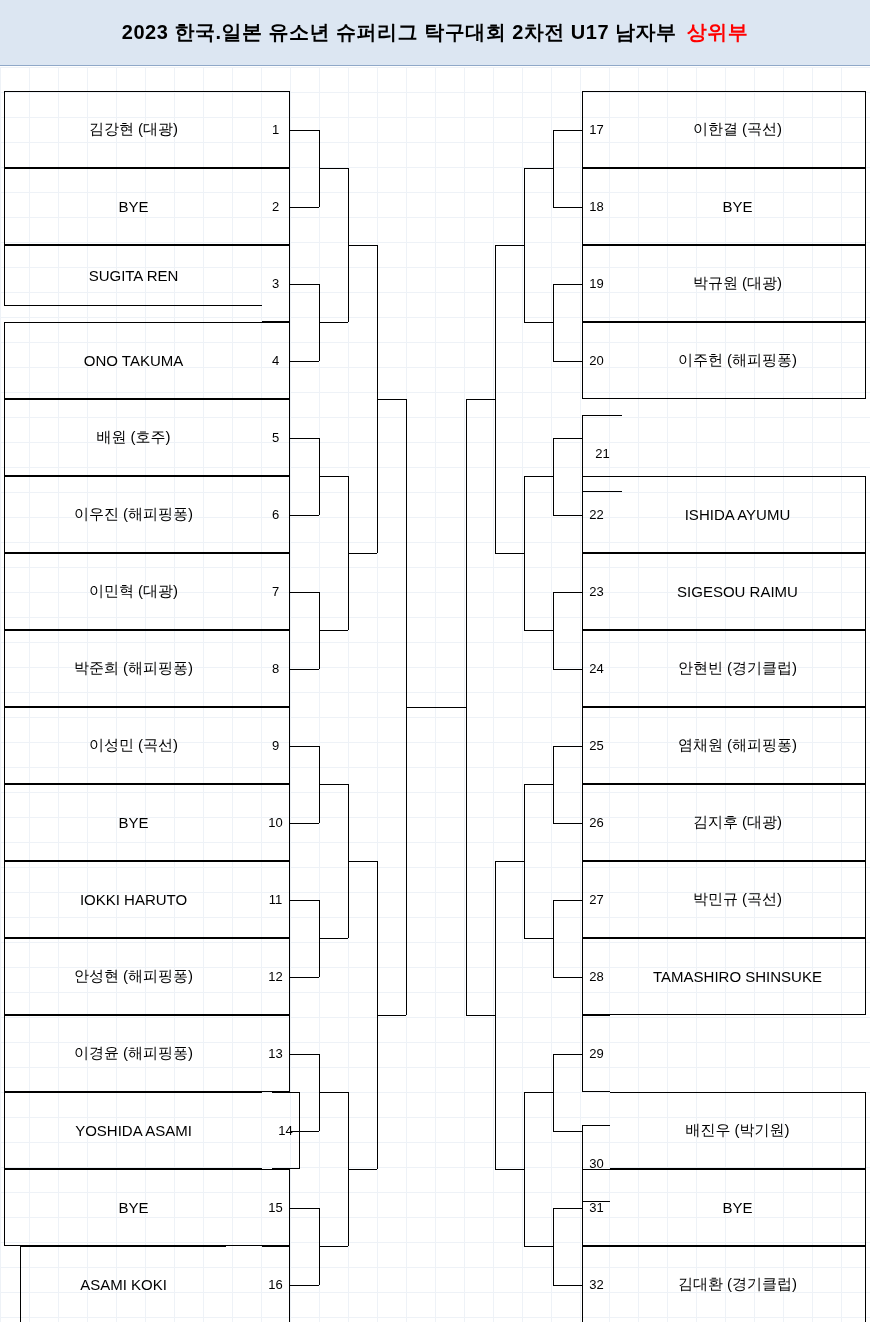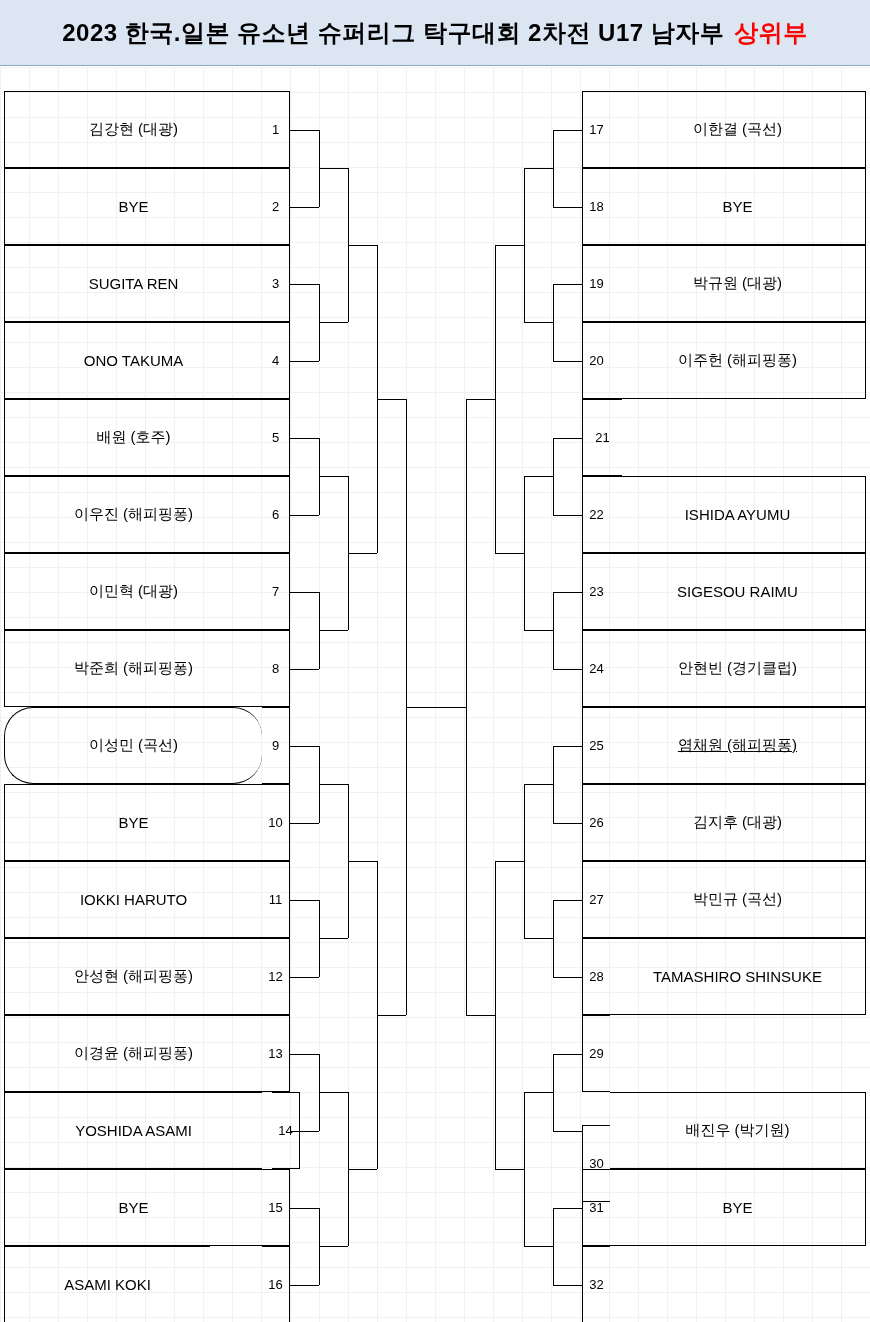--- a/index.html
+++ b/index.html
@@ -23,21 +23,21 @@
     width: 870px;
     height: 66px;
     background: #dce6f2;
     border-bottom: 1px solid #8fa8c8;
     box-sizing: border-box;
     display: flex;
     align-items: center;
     justify-content: center;
   }
   #title-text {
-    font-size: 24px;
+    font-size: 20px;
     font-weight: bold;
     color: #000000;
     letter-spacing: 0.5px;
     white-space: nowrap;
   }
   #title-highlight {
     color: #ff0000;
     font-weight: bold;
     margin-left: 10px;
   }
@@ -107,77 +107,78 @@
   </div>
 </div>
 
 <div id="grid-bg"></div>
 
 <div id="bracket">
     <div class="player-cell left" style="left: 4px; top: 24px; width: 258px; height: 77px;">김강현 (대광)</div>
     <div class="seed-cell left" style="left: 262px; top: 24px; width: 28px; height: 77px;">1</div>
     <div class="player-cell left" style="left: 4px; top: 101px; width: 258px; height: 77px;">BYE</div>
     <div class="seed-cell left" style="left: 262px; top: 101px; width: 28px; height: 77px;">2</div>
-    <div class="player-cell left" style="left: 4px; top: 178px; width: 258px; height: 77px;">SUGITA REN</div>
+    <div class="player-cell left" style="left: 4px; top: 178px; width: 258px; height: 61px;">SUGITA REN</div>
     <div class="seed-cell left" style="left: 262px; top: 178px; width: 28px; height: 77px;">3</div>
     <div class="player-cell left" style="left: 4px; top: 255px; width: 258px; height: 77px;">ONO TAKUMA</div>
     <div class="seed-cell left" style="left: 262px; top: 255px; width: 28px; height: 77px;">4</div>
     <div class="player-cell left" style="left: 4px; top: 332px; width: 258px; height: 77px;">배원 (호주)</div>
     <div class="seed-cell left" style="left: 262px; top: 332px; width: 28px; height: 77px;">5</div>
     <div class="player-cell left" style="left: 4px; top: 409px; width: 258px; height: 77px;">이우진 (해피핑퐁)</div>
     <div class="seed-cell left" style="left: 262px; top: 409px; width: 28px; height: 77px;">6</div>
     <div class="player-cell left" style="left: 4px; top: 486px; width: 258px; height: 77px;">이민혁 (대광)</div>
     <div class="seed-cell left" style="left: 262px; top: 486px; width: 28px; height: 77px;">7</div>
     <div class="player-cell left" style="left: 4px; top: 563px; width: 258px; height: 77px;">박준희 (해피핑퐁)</div>
     <div class="seed-cell left" style="left: 262px; top: 563px; width: 28px; height: 77px;">8</div>
-    <div class="player-cell left" style="left: 4px; top: 640px; width: 258px; height: 77px; border-radius: 29px;">이성민 (곡선)</div>
+    <div class="player-cell left" style="left: 4px; top: 640px; width: 258px; height: 77px;">이성민 (곡선)</div>
     <div class="seed-cell left" style="left: 262px; top: 640px; width: 28px; height: 77px;">9</div>
     <div class="player-cell left" style="left: 4px; top: 717px; width: 258px; height: 77px;">BYE</div>
     <div class="seed-cell left" style="left: 262px; top: 717px; width: 28px; height: 77px;">10</div>
     <div class="player-cell left" style="left: 4px; top: 794px; width: 258px; height: 77px;">IOKKI HARUTO</div>
     <div class="seed-cell left" style="left: 262px; top: 794px; width: 28px; height: 77px;">11</div>
     <div class="player-cell left" style="left: 4px; top: 871px; width: 258px; height: 77px;">안성현 (해피핑퐁)</div>
     <div class="seed-cell left" style="left: 262px; top: 871px; width: 28px; height: 77px;">12</div>
     <div class="player-cell left" style="left: 4px; top: 948px; width: 258px; height: 77px;">이경윤 (해피핑퐁)</div>
     <div class="seed-cell left" style="left: 262px; top: 948px; width: 28px; height: 77px;">13</div>
     <div class="player-cell left" style="left: 4px; top: 1025px; width: 258px; height: 77px;">YOSHIDA ASAMI</div>
     <div class="seed-cell left" style="left: 272px; top: 1025px; width: 28px; height: 77px;">14</div>
     <div class="player-cell left" style="left: 4px; top: 1102px; width: 258px; height: 77px;">BYE</div>
     <div class="seed-cell left" style="left: 262px; top: 1102px; width: 28px; height: 77px;">15</div>
-    <div class="player-cell left" style="left: 4px; top: 1179px; width: 206px; height: 77px;">ASAMI KOKI</div>
+    <div class="player-cell left" style="left: 20px; top: 1179px; width: 206px; height: 77px;">ASAMI KOKI</div>
     <div class="seed-cell left" style="left: 262px; top: 1179px; width: 28px; height: 77px;">16</div>
     <div class="seed-cell right" style="left: 582px; top: 24px; width: 28px; height: 77px;">17</div>
     <div class="player-cell right" style="left: 610px; top: 24px; width: 256px; height: 77px;">이한결 (곡선)</div>
     <div class="seed-cell right" style="left: 582px; top: 101px; width: 28px; height: 77px;">18</div>
     <div class="player-cell right" style="left: 610px; top: 101px; width: 256px; height: 77px;">BYE</div>
     <div class="seed-cell right" style="left: 582px; top: 178px; width: 28px; height: 77px;">19</div>
     <div class="player-cell right" style="left: 610px; top: 178px; width: 256px; height: 77px;">박규원 (대광)</div>
     <div class="seed-cell right" style="left: 582px; top: 255px; width: 28px; height: 77px;">20</div>
     <div class="player-cell right" style="left: 610px; top: 255px; width: 256px; height: 77px;">이주헌 (해피핑퐁)</div>
-    <div class="seed-cell right" style="left: 582px; top: 332px; width: 40px; height: 77px;">21</div>
+    <div class="seed-cell right" style="left: 582px; top: 348px; width: 40px; height: 77px;">21</div>
     <div class="seed-cell right" style="left: 582px; top: 409px; width: 28px; height: 77px;">22</div>
     <div class="player-cell right" style="left: 610px; top: 409px; width: 256px; height: 77px;">ISHIDA AYUMU</div>
     <div class="seed-cell right" style="left: 582px; top: 486px; width: 28px; height: 77px;">23</div>
     <div class="player-cell right" style="left: 610px; top: 486px; width: 256px; height: 77px;">SIGESOU RAIMU</div>
     <div class="seed-cell right" style="left: 582px; top: 563px; width: 28px; height: 77px;">24</div>
     <div class="player-cell right" style="left: 610px; top: 563px; width: 256px; height: 77px;">안현빈 (경기클럽)</div>
     <div class="seed-cell right" style="left: 582px; top: 640px; width: 28px; height: 77px;">25</div>
-    <div class="player-cell right" style="left: 610px; top: 640px; width: 256px; height: 77px; text-decoration: underline;">염채원 (해피핑퐁)</div>
+    <div class="player-cell right" style="left: 610px; top: 640px; width: 256px; height: 77px;">염채원 (해피핑퐁)</div>
     <div class="seed-cell right" style="left: 582px; top: 717px; width: 28px; height: 77px;">26</div>
     <div class="player-cell right" style="left: 610px; top: 717px; width: 256px; height: 77px;">김지후 (대광)</div>
     <div class="seed-cell right" style="left: 582px; top: 794px; width: 28px; height: 77px;">27</div>
     <div class="player-cell right" style="left: 610px; top: 794px; width: 256px; height: 77px;">박민규 (곡선)</div>
     <div class="seed-cell right" style="left: 582px; top: 871px; width: 28px; height: 77px;">28</div>
     <div class="player-cell right" style="left: 610px; top: 871px; width: 256px; height: 77px;">TAMASHIRO SHINSUKE</div>
     <div class="seed-cell right" style="left: 582px; top: 948px; width: 28px; height: 77px;">29</div>
     <div class="seed-cell right" style="left: 582px; top: 1058px; width: 28px; height: 77px;">30</div>
     <div class="player-cell right" style="left: 610px; top: 1025px; width: 256px; height: 77px;">배진우 (박기원)</div>
     <div class="seed-cell right" style="left: 582px; top: 1102px; width: 28px; height: 77px;">31</div>
     <div class="player-cell right" style="left: 610px; top: 1102px; width: 256px; height: 77px;">BYE</div>
     <div class="seed-cell right" style="left: 582px; top: 1179px; width: 28px; height: 77px;">32</div>
+    <div class="player-cell right" style="left: 610px; top: 1179px; width: 256px; height: 77px;">김대환 (경기클럽)</div>
     <div class="line h" style="left: 290px; top: 63px; width: 29px;"></div>
     <div class="line h" style="left: 290px; top: 140px; width: 29px;"></div>
     <div class="line v" style="left: 319px; top: 63px; height: 77px;"></div>
     <div class="line h" style="left: 290px; top: 217px; width: 29px;"></div>
     <div class="line h" style="left: 290px; top: 294px; width: 29px;"></div>
     <div class="line v" style="left: 319px; top: 217px; height: 77px;"></div>
     <div class="line h" style="left: 290px; top: 371px; width: 29px;"></div>
     <div class="line h" style="left: 290px; top: 448px; width: 29px;"></div>
     <div class="line v" style="left: 319px; top: 371px; height: 77px;"></div>
     <div class="line h" style="left: 290px; top: 525px; width: 29px;"></div>

